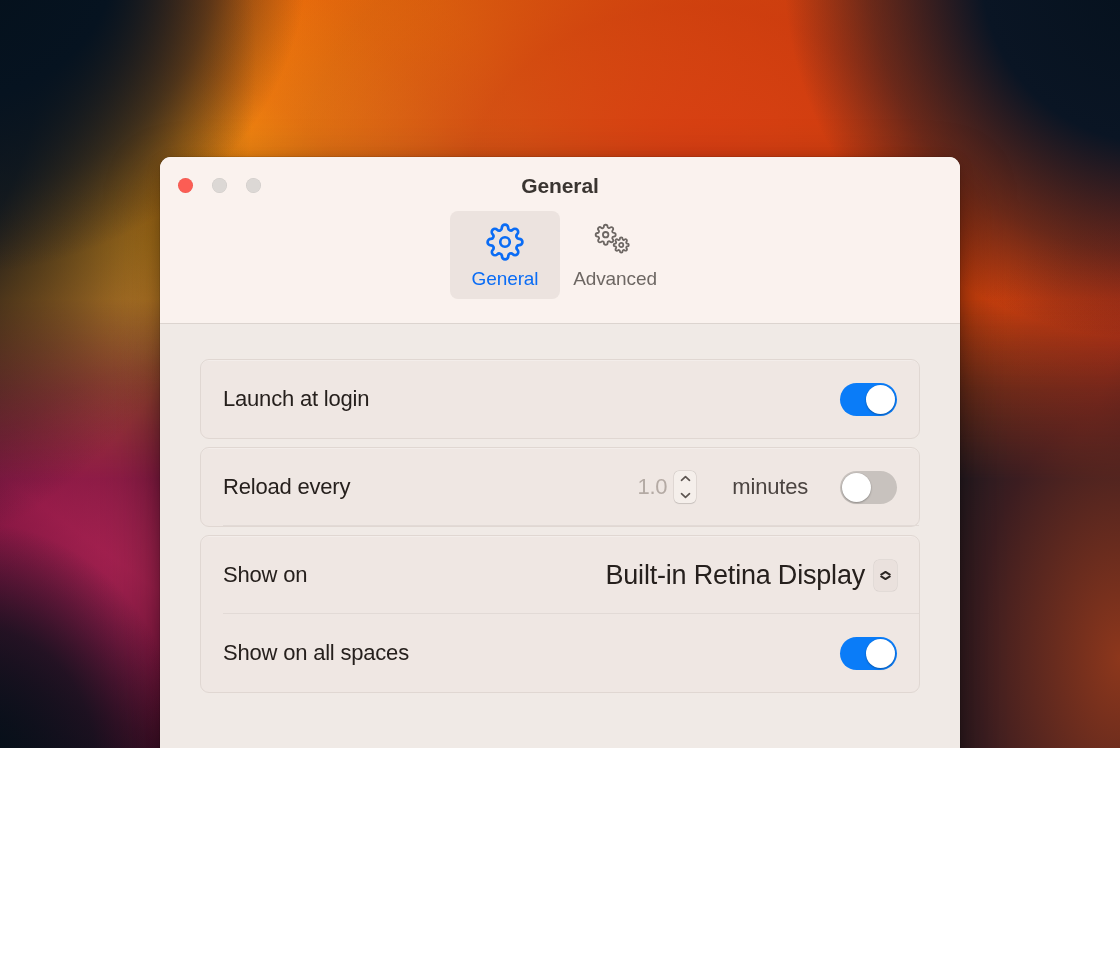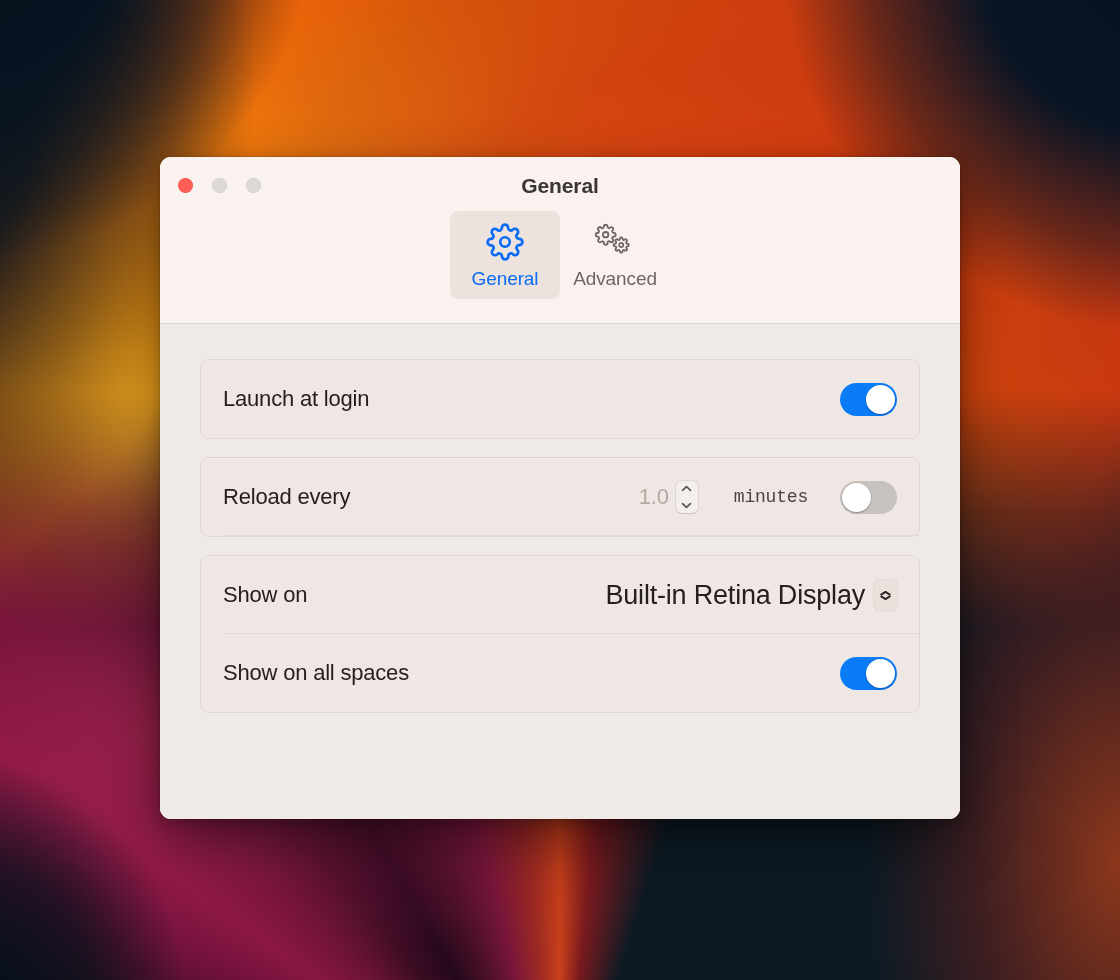--- a/index.html
+++ b/index.html
@@ -9,21 +9,21 @@
     width: 1120px;
     height: 980px;
     overflow: hidden;
     font-family: "Liberation Sans", sans-serif;
   }
 
   
   #desktop {
     position: relative;
     width: 1120px;
-    height: 980px;
+    height: 748px;
     background: #eab308;
     overflow: hidden;
   }
   .wp { position: absolute; inset: 0; }
 
   
   .wp-base {
     background:
       linear-gradient(160deg, #07131e 0%, #0a1722 25%, #14111c 55%, #1d0d18 100%);
   }
@@ -207,21 +207,21 @@
   .content {
     flex: 1 1 auto;
     padding: 35px 40px 0;
     background: #f0eae6;
   }
 
   .group {
     background: #efe7e3;
     border: 1px solid #e0d7d2;
     border-radius: 9px;
-    margin-bottom: 18px;
+    margin-bottom: 8px;
     box-shadow: 0 0.5px 0 rgba(255,255,255,0.5) inset;
   }
 
   .row {
     display: flex;
     align-items: center;
     justify-content: space-between;
     padding: 0 22px;
     height: 78px;
     position: relative;
@@ -286,26 +286,25 @@
     flex-direction: column;
     cursor: default;
   }
   .stepper .half {
     flex: 1;
     display: flex;
     align-items: center;
     justify-content: center;
   }
   .unit-label {
-    font-size: 18px;
+    font-size: 22px;
     color: #4b4441;
     letter-spacing: -0.2px;
     margin-left: 22px;
     margin-right: 18px;
-    font-family: Liberation Mono, monospace;
   }
 
   
   .slider {
     position: relative;
     width: 375px;
     height: 42px;
     flex: 0 0 auto;
     cursor: default;
   }

